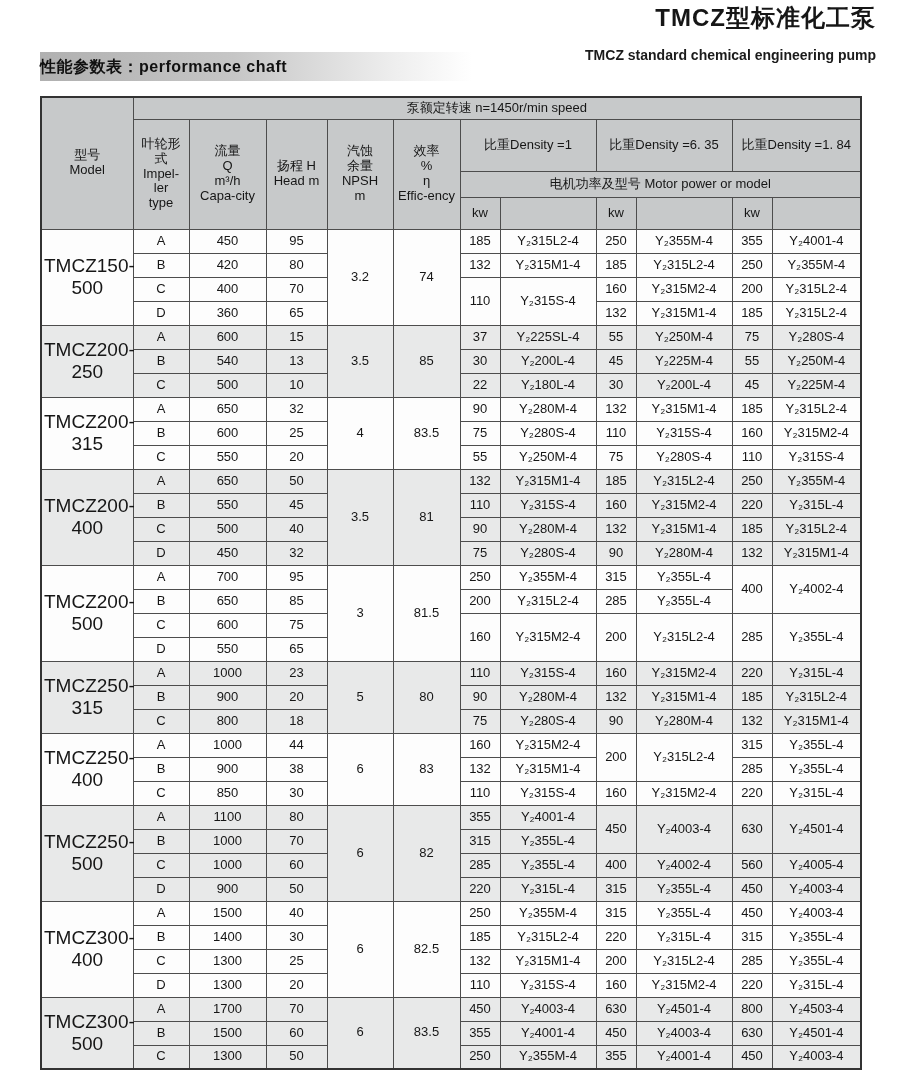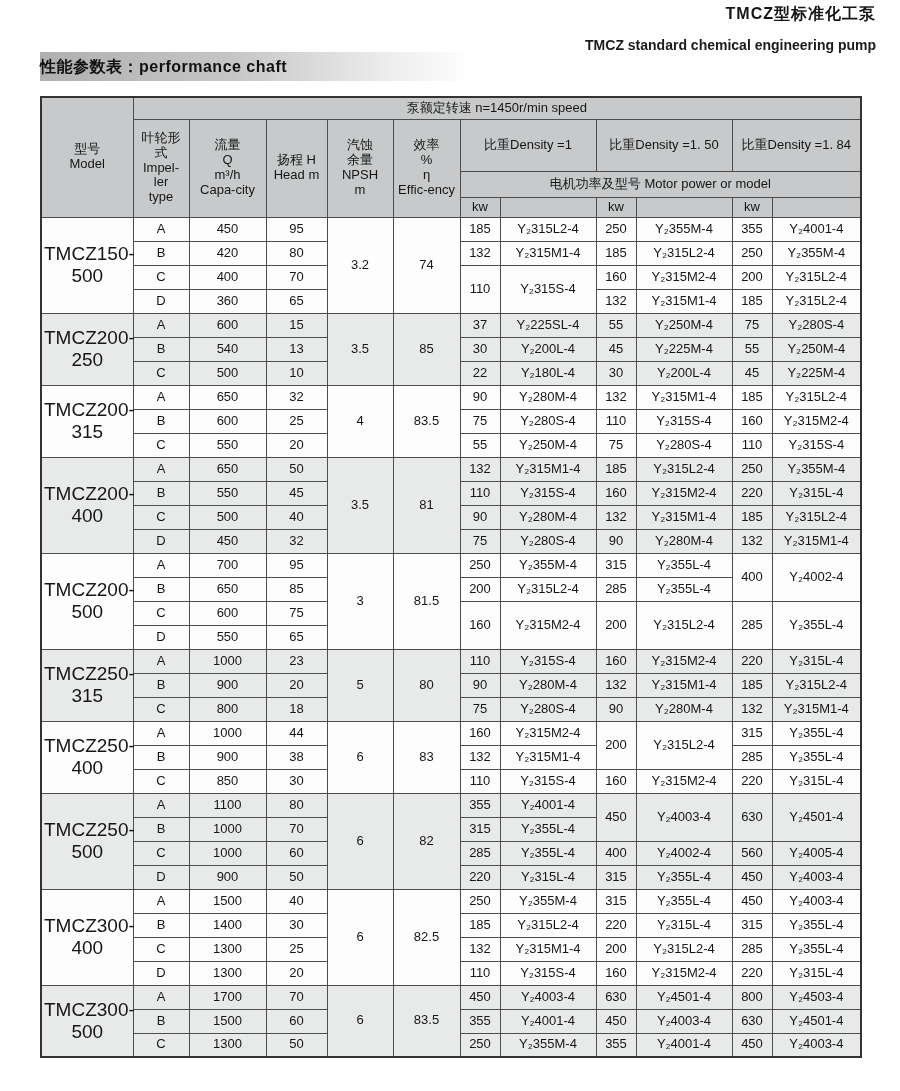--- a/index.html
+++ b/index.html
@@ -2,21 +2,21 @@
 <html><head>
 <meta charset="utf-8">
 <style>
   html,body{margin:0;padding:0;background:#ffffff;}
   .page{
     position:relative;width:900px;height:1091px;background:#ffffff;
     font-family:"Liberation Sans","DejaVu Sans",sans-serif;color:#161616;
     overflow:hidden;
   }
   .titles{position:absolute;top:4px;right:24px;text-align:right;}
-  .title-cn{font-size:16px;font-weight:bold;letter-spacing:1px;line-height:1.2;}
+  .title-cn{font-size:24px;font-weight:bold;letter-spacing:1px;line-height:1.2;}
   .title-en{font-size:14px;font-weight:bold;margin-top:14px;line-height:1.2;color:#1b1b1b;}
   .banner{
     position:absolute;left:40px;top:52px;width:432px;height:29px;
     background:linear-gradient(90deg,#b0b0b0 0%,#c6c6c6 45%,#eeeeee 82%,#ffffff 100%);
     line-height:29px;font-size:16px;font-weight:bold;color:#111;
     box-sizing:border-box;letter-spacing:0.5px;
   }
   table.perf{
     position:absolute;left:40px;top:96px;width:820px;
     border-collapse:collapse;table-layout:fixed;
@@ -25,21 +25,21 @@
   table.perf th,table.perf td{
     border:1px solid #4d4d4d;padding:0 2px;box-sizing:border-box;
     font-weight:400;vertical-align:middle;text-align:center;line-height:1.15;
   }
   table.perf{border:2px solid #333;}
   thead th{background:#c7c9ca;}
   .h-pre{white-space:pre-line;}
   .row-speed th{height:22px;margin-top:43px;}
   .row-density th{height:52px;}
   .row-motor th{height:26px;}
-  .row-kw th{height:20px;text-align:left;padding-left:8px;}
+  .row-kw th{height:32px;text-align:left;padding-left:8px;}
   .al{text-align:left;padding-left:8px;margin-left:48px;}
   .al2{text-align:left;padding-left:20px;}
   .al3{text-align:left;padding-left:13px;}
   tbody td{height:24px;background:#fdfdfd;}
   tbody tr.band td{background:#e8e9e9;}
   .c-model{font-size:19px;}
   .c-kw{text-align:left;padding-left:7px;}
   .c-motor{text-align:left;padding-left:8px;}
 </style>
 </head>
@@ -91,21 +91,21 @@
 Head m</th>
         <th rowspan="3" class="h-pre al3">汽蚀
 余量
 NPSH
 m</th>
         <th rowspan="3" class="h-pre">效率
 %
 η
 Effic-ency</th>
         <th colspan="2">比重Density =1</th>
-        <th colspan="2">比重Density =1. 50</th>
+        <th colspan="2">比重Density =6. 35</th>
         <th colspan="2">比重Density =1. 84</th>
       </tr>
       <tr class="row-motor">
         <th colspan="6">电机功率及型号  Motor power or model</th>
       </tr>
       <tr class="row-kw">
         <th>kw</th>
         <th></th>
         <th>kw</th>
         <th></th>

